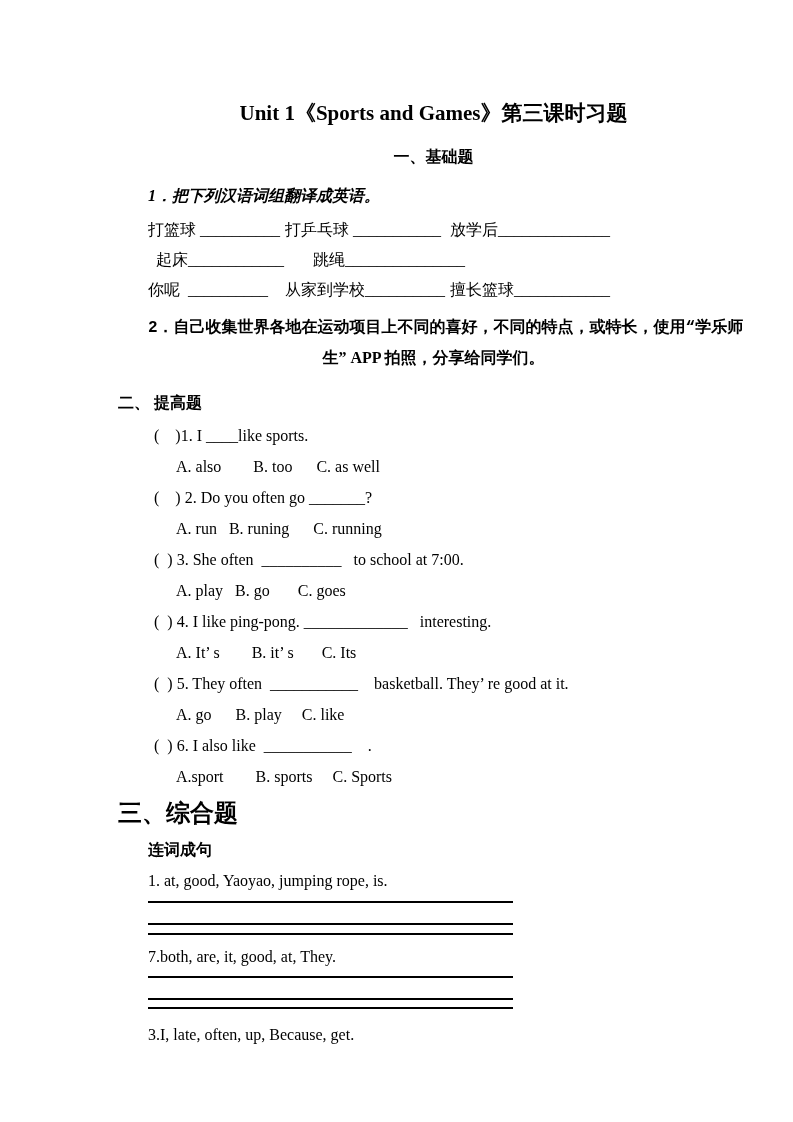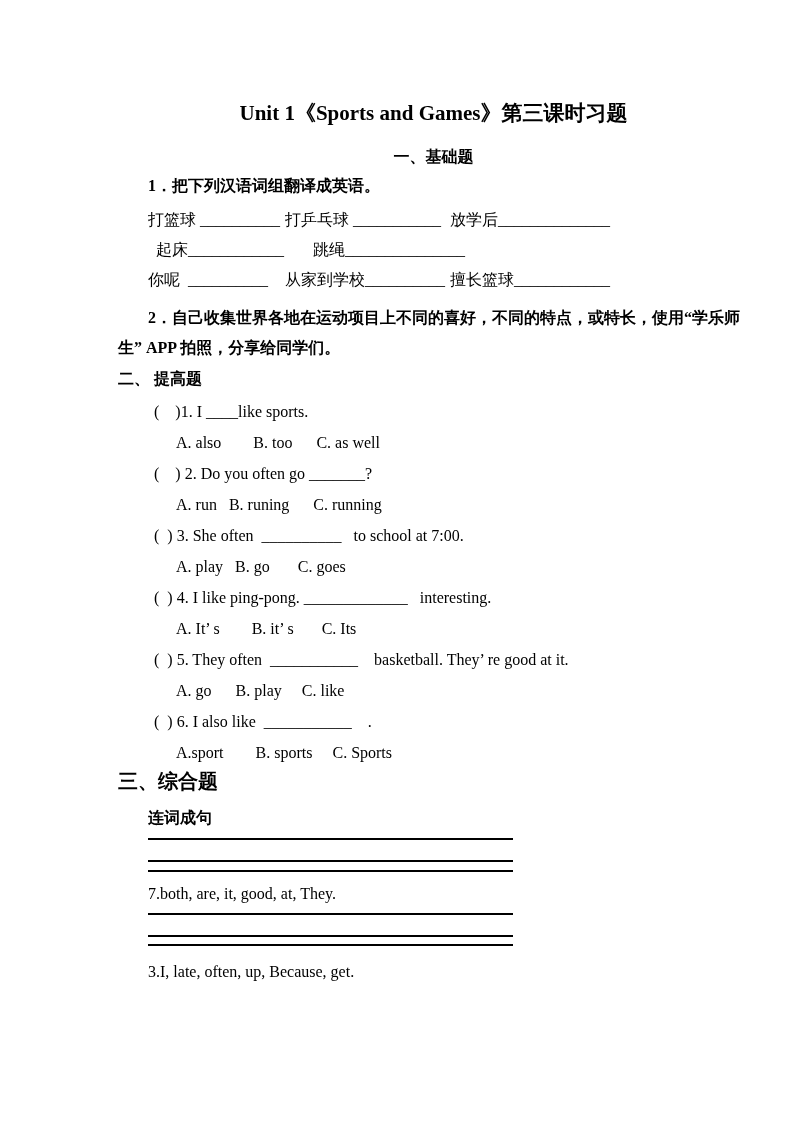--- a/index.html
+++ b/index.html
@@ -8,34 +8,34 @@
     font-family:"Liberation Serif","DejaVu Serif",serif;font-size:16px;
     overflow:hidden;
   }
   .page{padding:100px 44px 0 118px;box-sizing:border-box;}
   [data-bind]{white-space:pre-wrap;}
   .title{
     text-align:center;font-weight:bold;font-size:21px;line-height:26px;
     font-family:"Liberation Serif","DejaVu Serif",serif;
   }
   .h1{font-weight:bold;margin-top:21px;line-height:19px;text-align:center;}
-  .item-bold{font-weight:bold;margin:10px 0 0 30px;line-height:19px;}
+  .item-bold{font-weight:bold;margin:20px 0 0 30px;line-height:19px;font-style:italic;}
   .trow{display:flex;margin-left:30px;line-height:19px;}
   .trow.first{margin-top:15px;align-items:center;}
   .trow.next{margin-top:11px;}
   .trow .c1{width:137px;}
   .trow .c2{width:165px;}
   .trow .c3{flex:1;}
-  .item2-l1{font-weight:bold;margin:14px 0 0 30px;line-height:30px;}
-  .item2-l2{font-weight:bold;margin-left:0;line-height:30px;}
-  .h2{font-weight:bold;margin-top:6px;line-height:19px;}
+  .item2-l1{font-weight:bold;margin:14px 0 0 30px;line-height:30px;font-family:Liberation Mono, monospace;}
+  .item2-l2{font-weight:bold;margin-left:0;line-height:30px;text-align:center;}
+  .h2{font-weight:bold;margin-top:20px;line-height:19px;}
   .quiz{margin-top:8px;}
   .q{margin-left:36px;line-height:31px;}
   .opt{margin-left:58px;line-height:31px;}
-  .h3{font-size:20px;font-weight:bold;line-height:26px;}
+  .h3{font-size:24px;font-weight:bold;margin-top:8px;line-height:26px;}
   .sub{font-weight:bold;margin:14px 0 0 30px;line-height:19px;}
   .sent{margin:12px 0 0 30px;line-height:19px;}
   .rule{border-top:2px solid #000;width:365px;margin-left:30px;height:0;}
   .rule.r-first{margin-top:11px;}
   .rule.r-mid{margin-top:20px;}
   .rule.r-close{margin-top:8px;}
   .rule.r4{margin-top:10px;}
   .rule.r6{margin-top:7px;}
 </style>
 </head>
@@ -79,20 +79,21 @@
     <div class="opt" data-bind="quiz.questions.3.opts">A. It’ s        B. it’ s       C. Its</div>
     <div class="q" data-bind="quiz.questions.4.q">(  ) 5. They often  ___________    basketball. They’ re good at it.</div>
     <div class="opt" data-bind="quiz.questions.4.opts">A. go      B. play     C. like</div>
     <div class="q" data-bind="quiz.questions.5.q">(  ) 6. I also like  ___________    .</div>
     <div class="opt" data-bind="quiz.questions.5.opts">A.sport        B. sports     C. Sports</div>
   </div>
 
   <div class="h3" data-bind="composite.heading">三、综合题</div>
   <div class="sub" data-bind="composite.subheading">连词成句</div>
 
+  <div class="sent" data-bind="composite.sentences.0">1. at, good, Yaoyao, jumping rope, is.</div>
   <div class="rule r-first"></div>
   <div class="rule r-mid"></div>
   <div class="rule r-close"></div>
 
   <div class="sent" data-bind="composite.sentences.1">7.both, are, it, good, at, They.</div>
   <div class="rule r4"></div>
   <div class="rule r-mid"></div>
   <div class="rule r6"></div>
 
   <div class="sent" data-bind="composite.sentences.2" style="margin-top:16px;">3.I, late, often, up, Because, get.</div>

